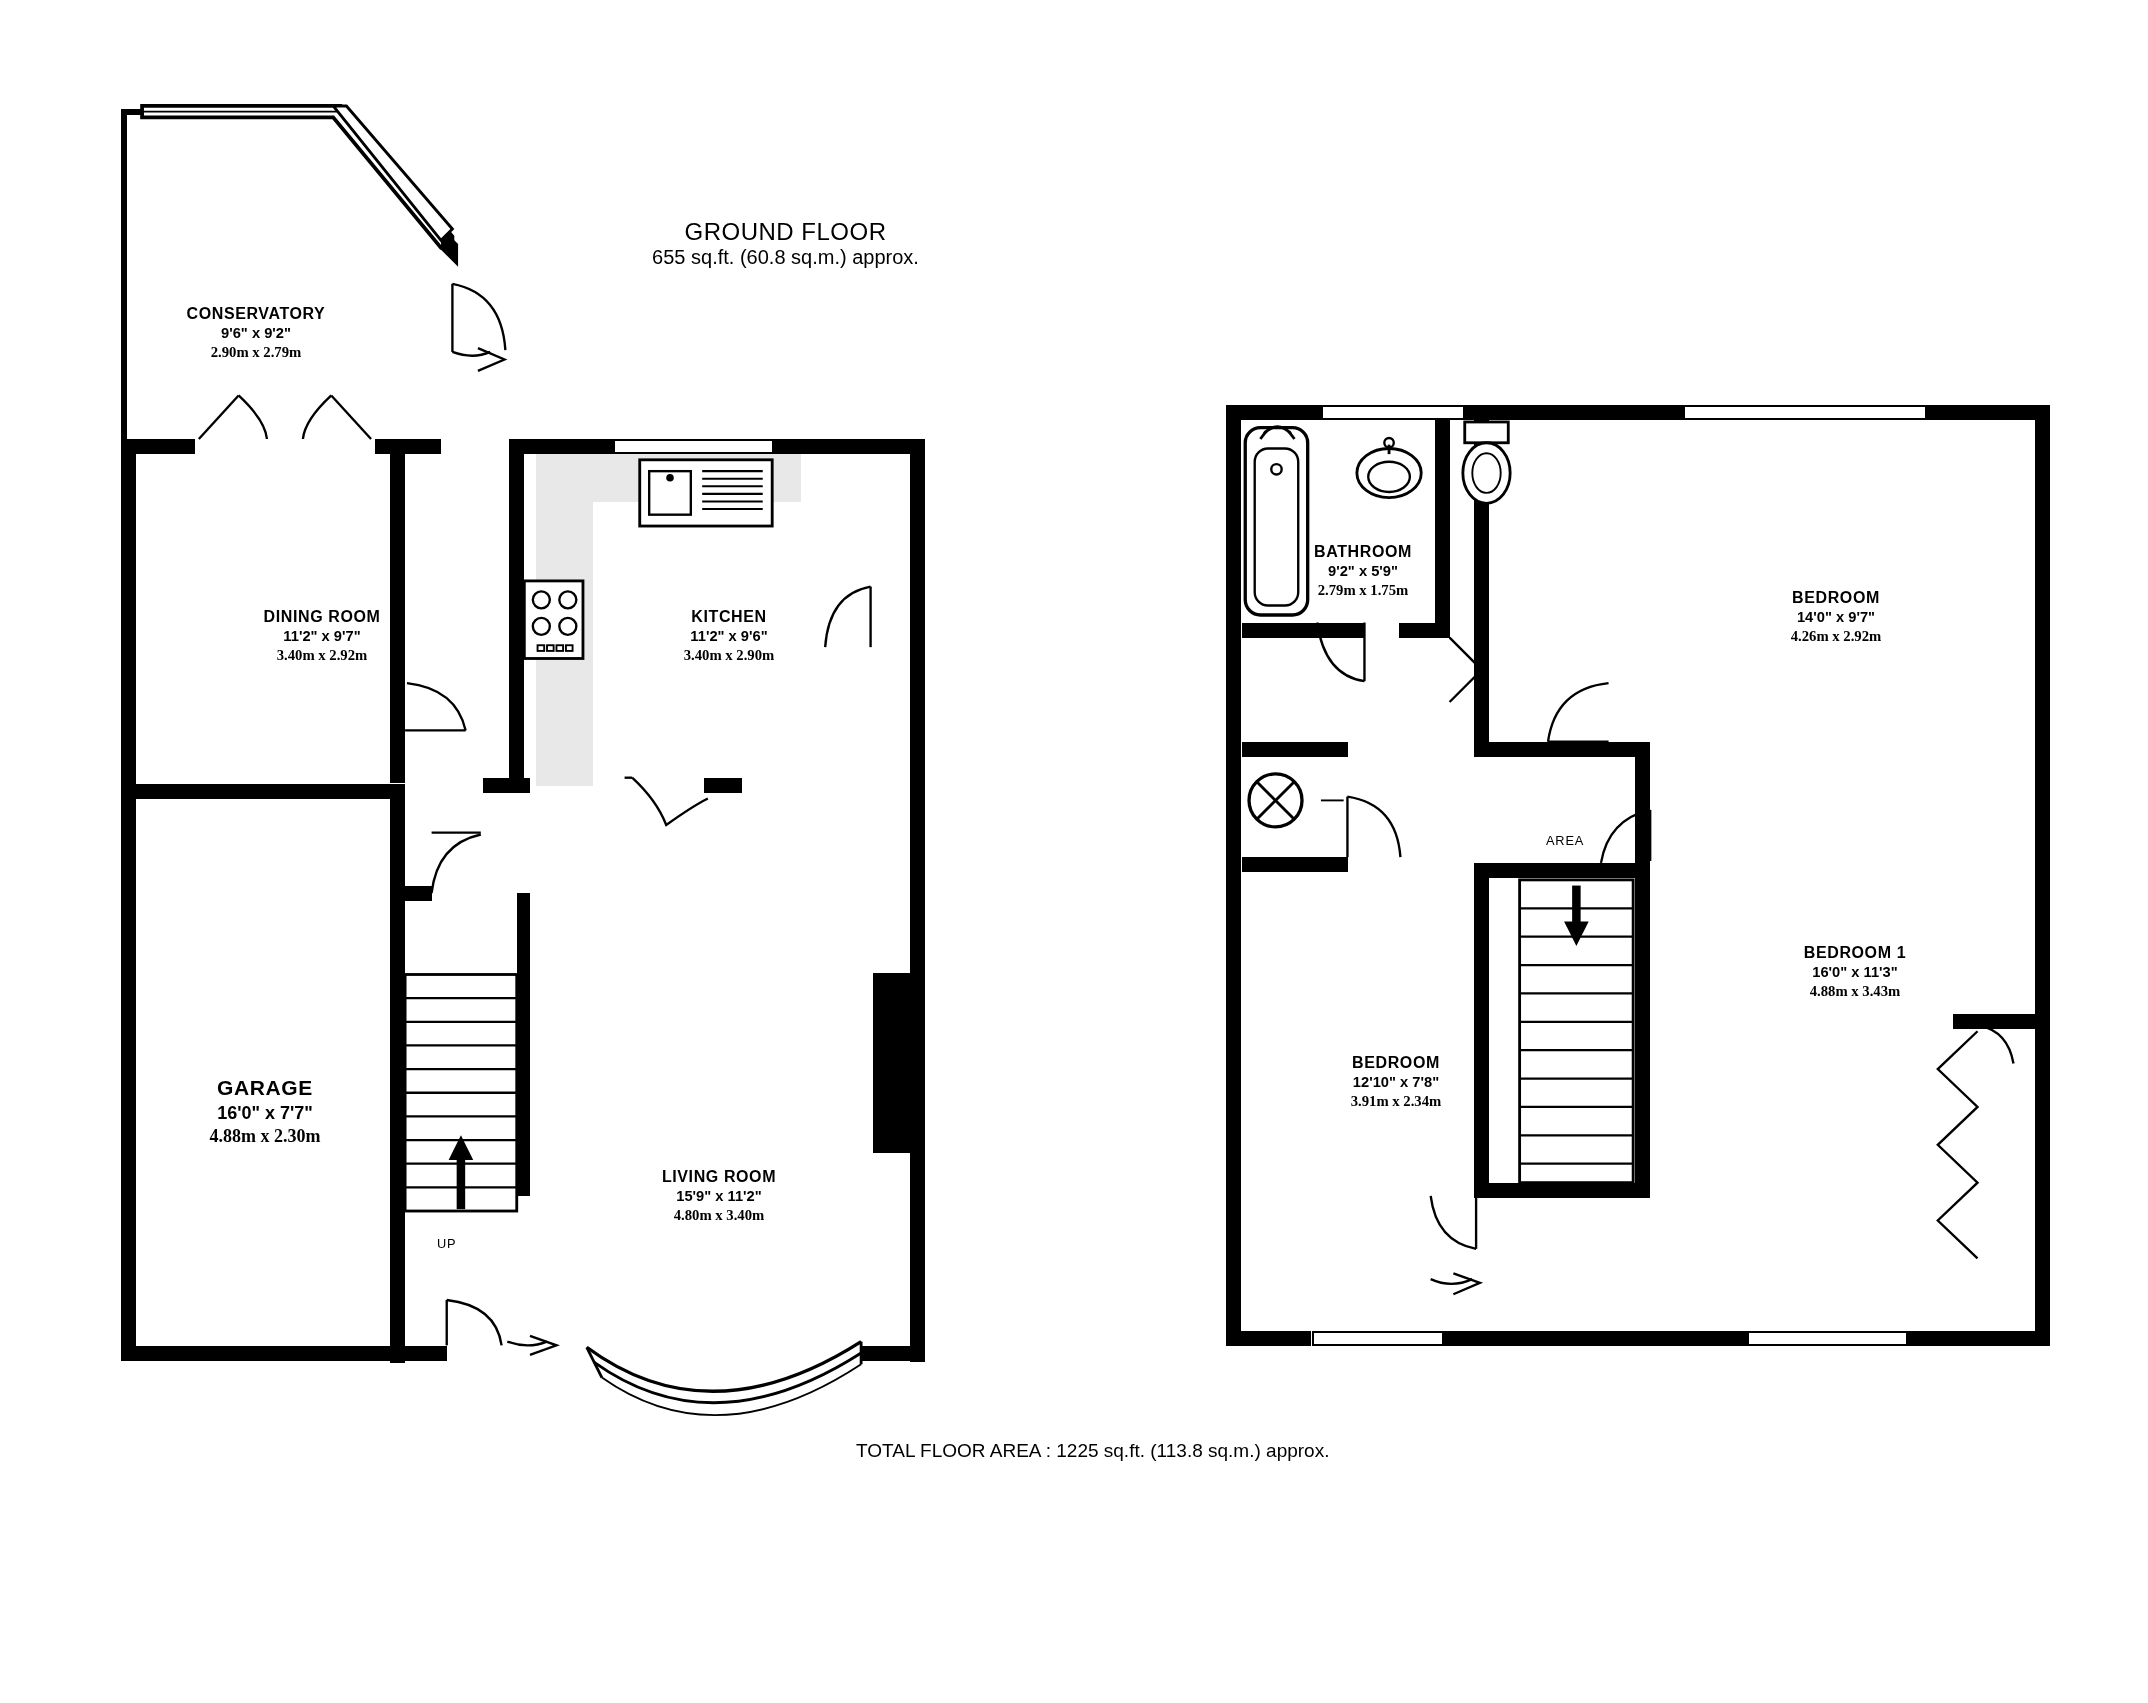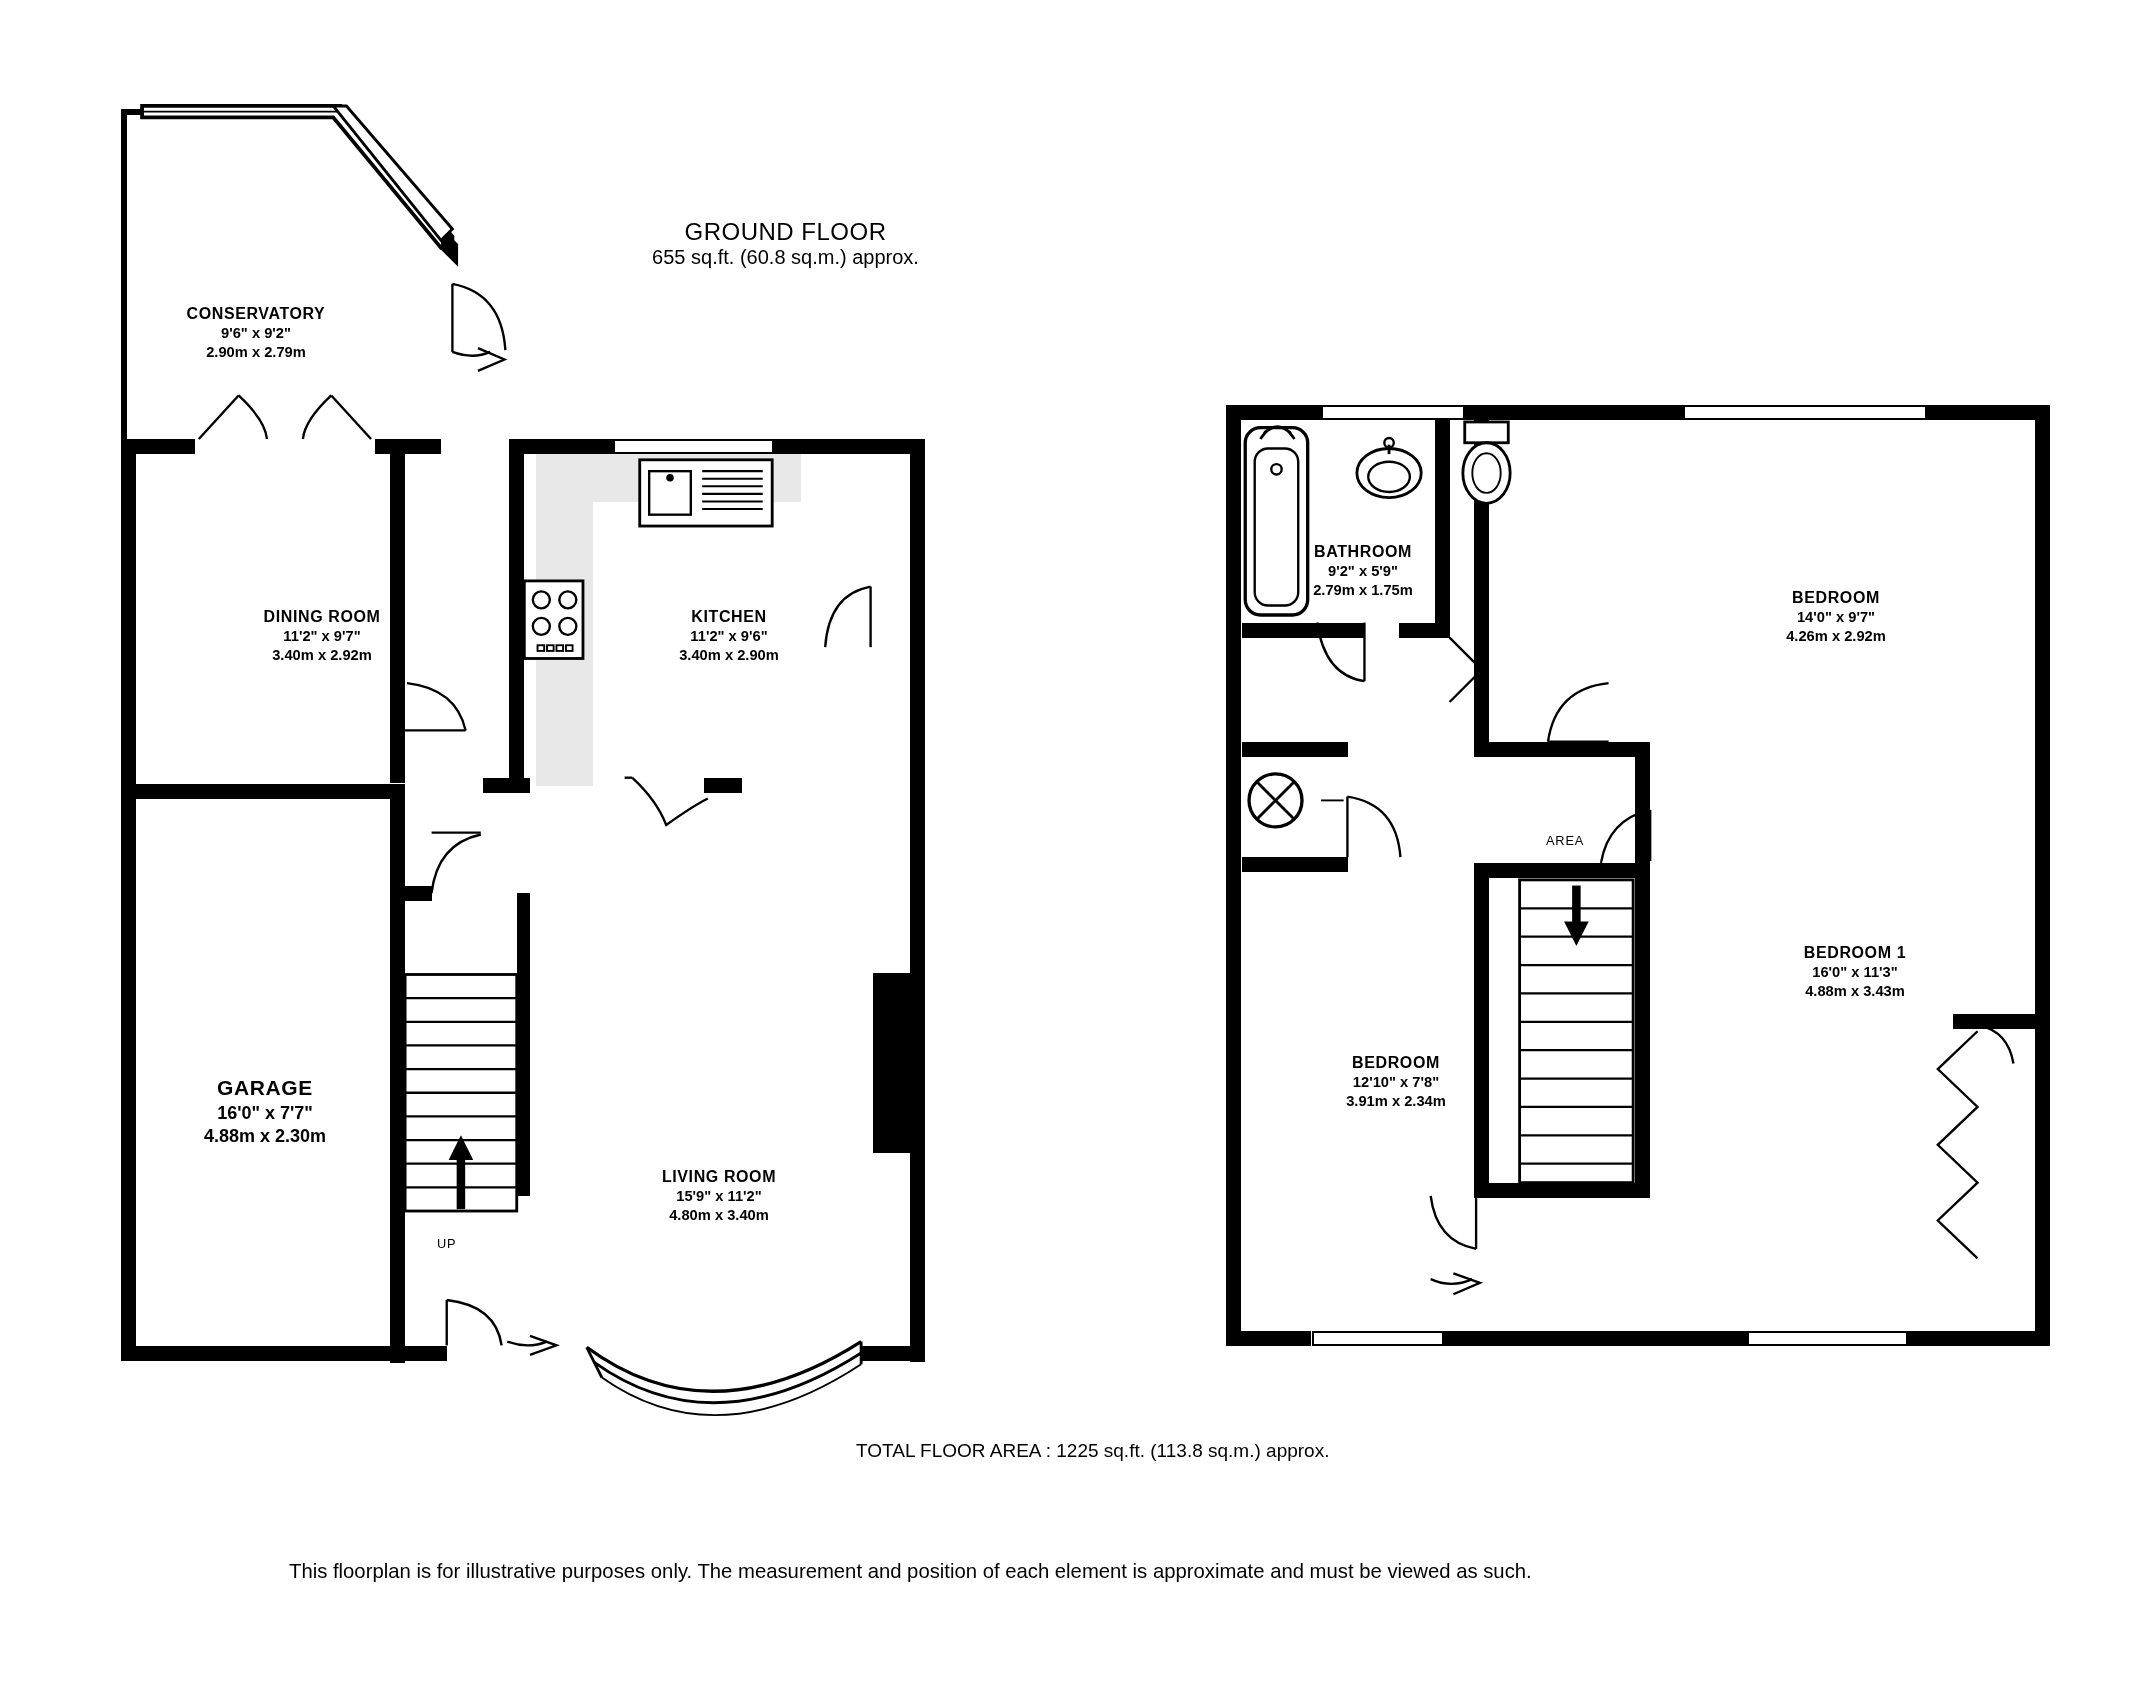--- a/index.html
+++ b/index.html
@@ -21,21 +21,21 @@
     border-radius: 28px;
   }
 
   
   .wall      { position: absolute; background: #000000; }
   .thin      { position: absolute; background: #000000; }
   .win       { position: absolute; background: #ffffff; border: 2.8px solid #000000; box-sizing: border-box; }
   .label     { position: absolute; text-align: center; line-height: 1.28; white-space: nowrap; }
   .label .nm { font-weight: bold; font-size: 16px; letter-spacing: 0.6px; margin-top: 20px; }
   .label .d1 { font-weight: bold; font-size: 14.7px; }
-  .label .d2 { font-weight: bold; font-size: 14.7px; }
+  .label .d2 { font-weight: bold; font-size: 14.7px; font-family: Liberation Serif, serif; }
   .floor-title { position: absolute; text-align: center; white-space: nowrap; }
   .floor-title .t  { font-size: 24px; letter-spacing: 0.5px; }
   .floor-title .s  { font-size: 20px; }
   .total { position: absolute; font-size: 19px; white-space: nowrap; }
   .disclaimer { position: absolute; font-size: 20.3px; white-space: nowrap; }
   .tiny { position: absolute; font-size: 12.8px; letter-spacing: 0.8px; }
   .kfloor { position: absolute; background: #e8e8e8; }
   svg.ov { position: absolute; left: 0; top: 0; width: 2148px; height: 1703px; overflow: visible; }
 </style>
 </head>
@@ -335,16 +335,15 @@
     <div class="label" style="left:1254px;top:1033px;width:284px;">
       <div class="nm">BEDROOM</div>
       <div class="d1">12'10"  x 7'8"</div>
       <div class="d2">3.91m  x 2.34m</div>
     </div>
 
     <div class="tiny" style="left:1546px;top:833px;">AREA</div>
   </div>
 
   <div class="total" style="left:856px;top:1440px;">TOTAL FLOOR AREA : 1225 sq.ft. (113.8 sq.m.) approx.</div>
-  <div class="disclaimer" style="left:289px;top:1560px;">This floorplan is for illustrative purposes only. The measurement and position of each element is approximate and must be viewed as such.</div>
 
 </div>
 
 
 </body></html>

